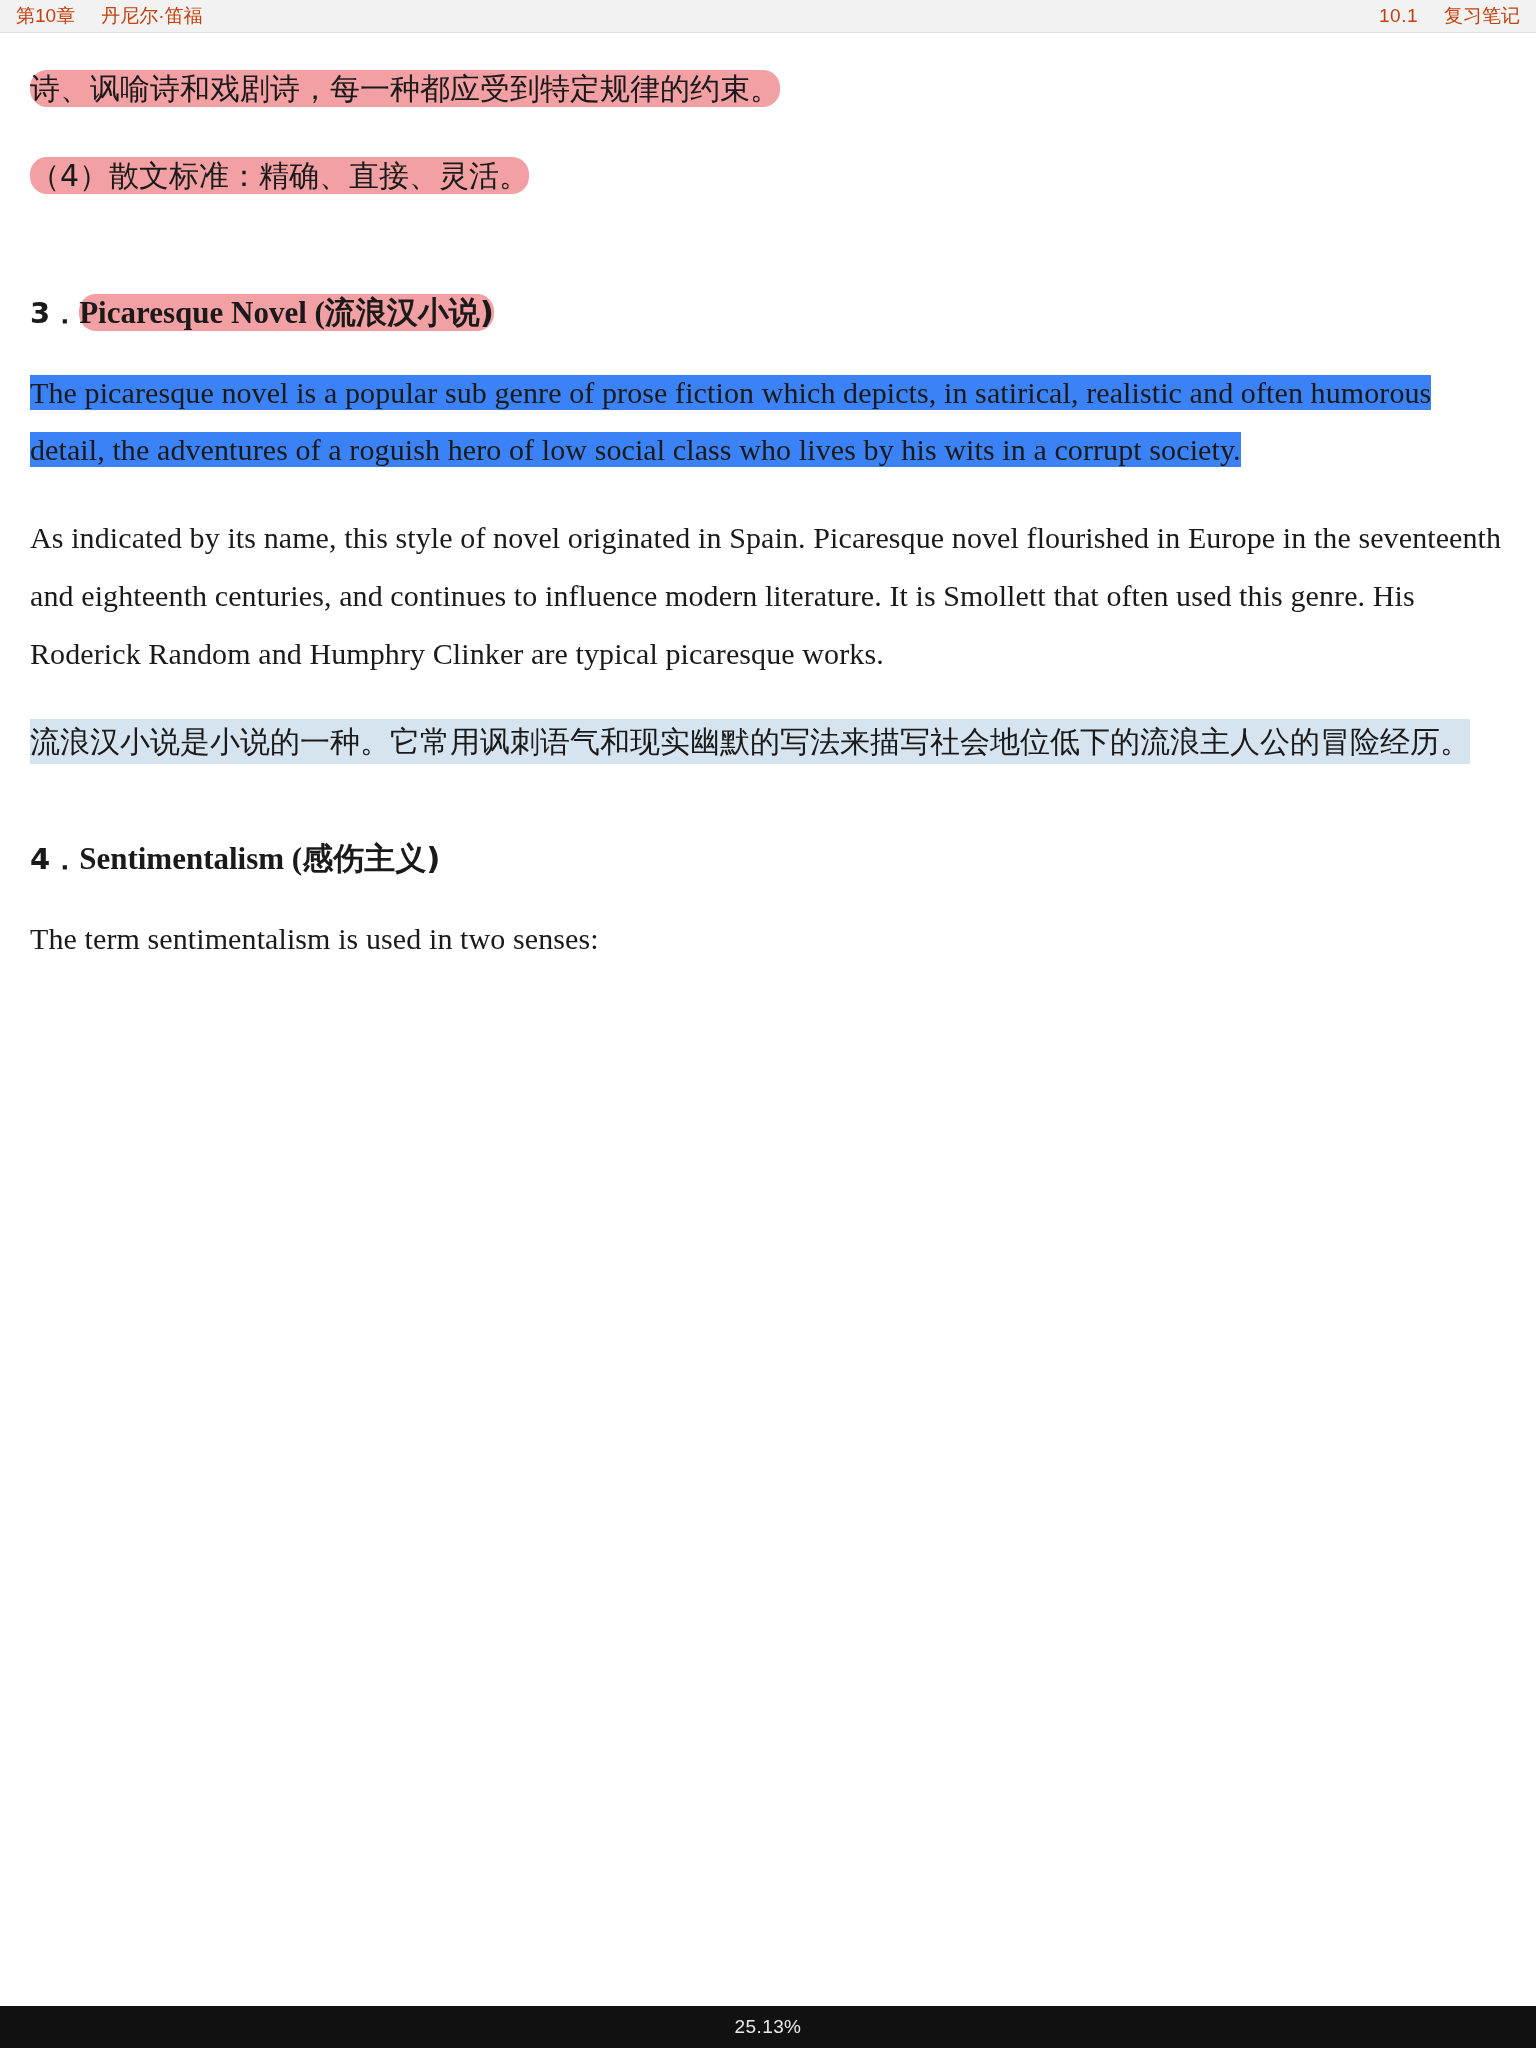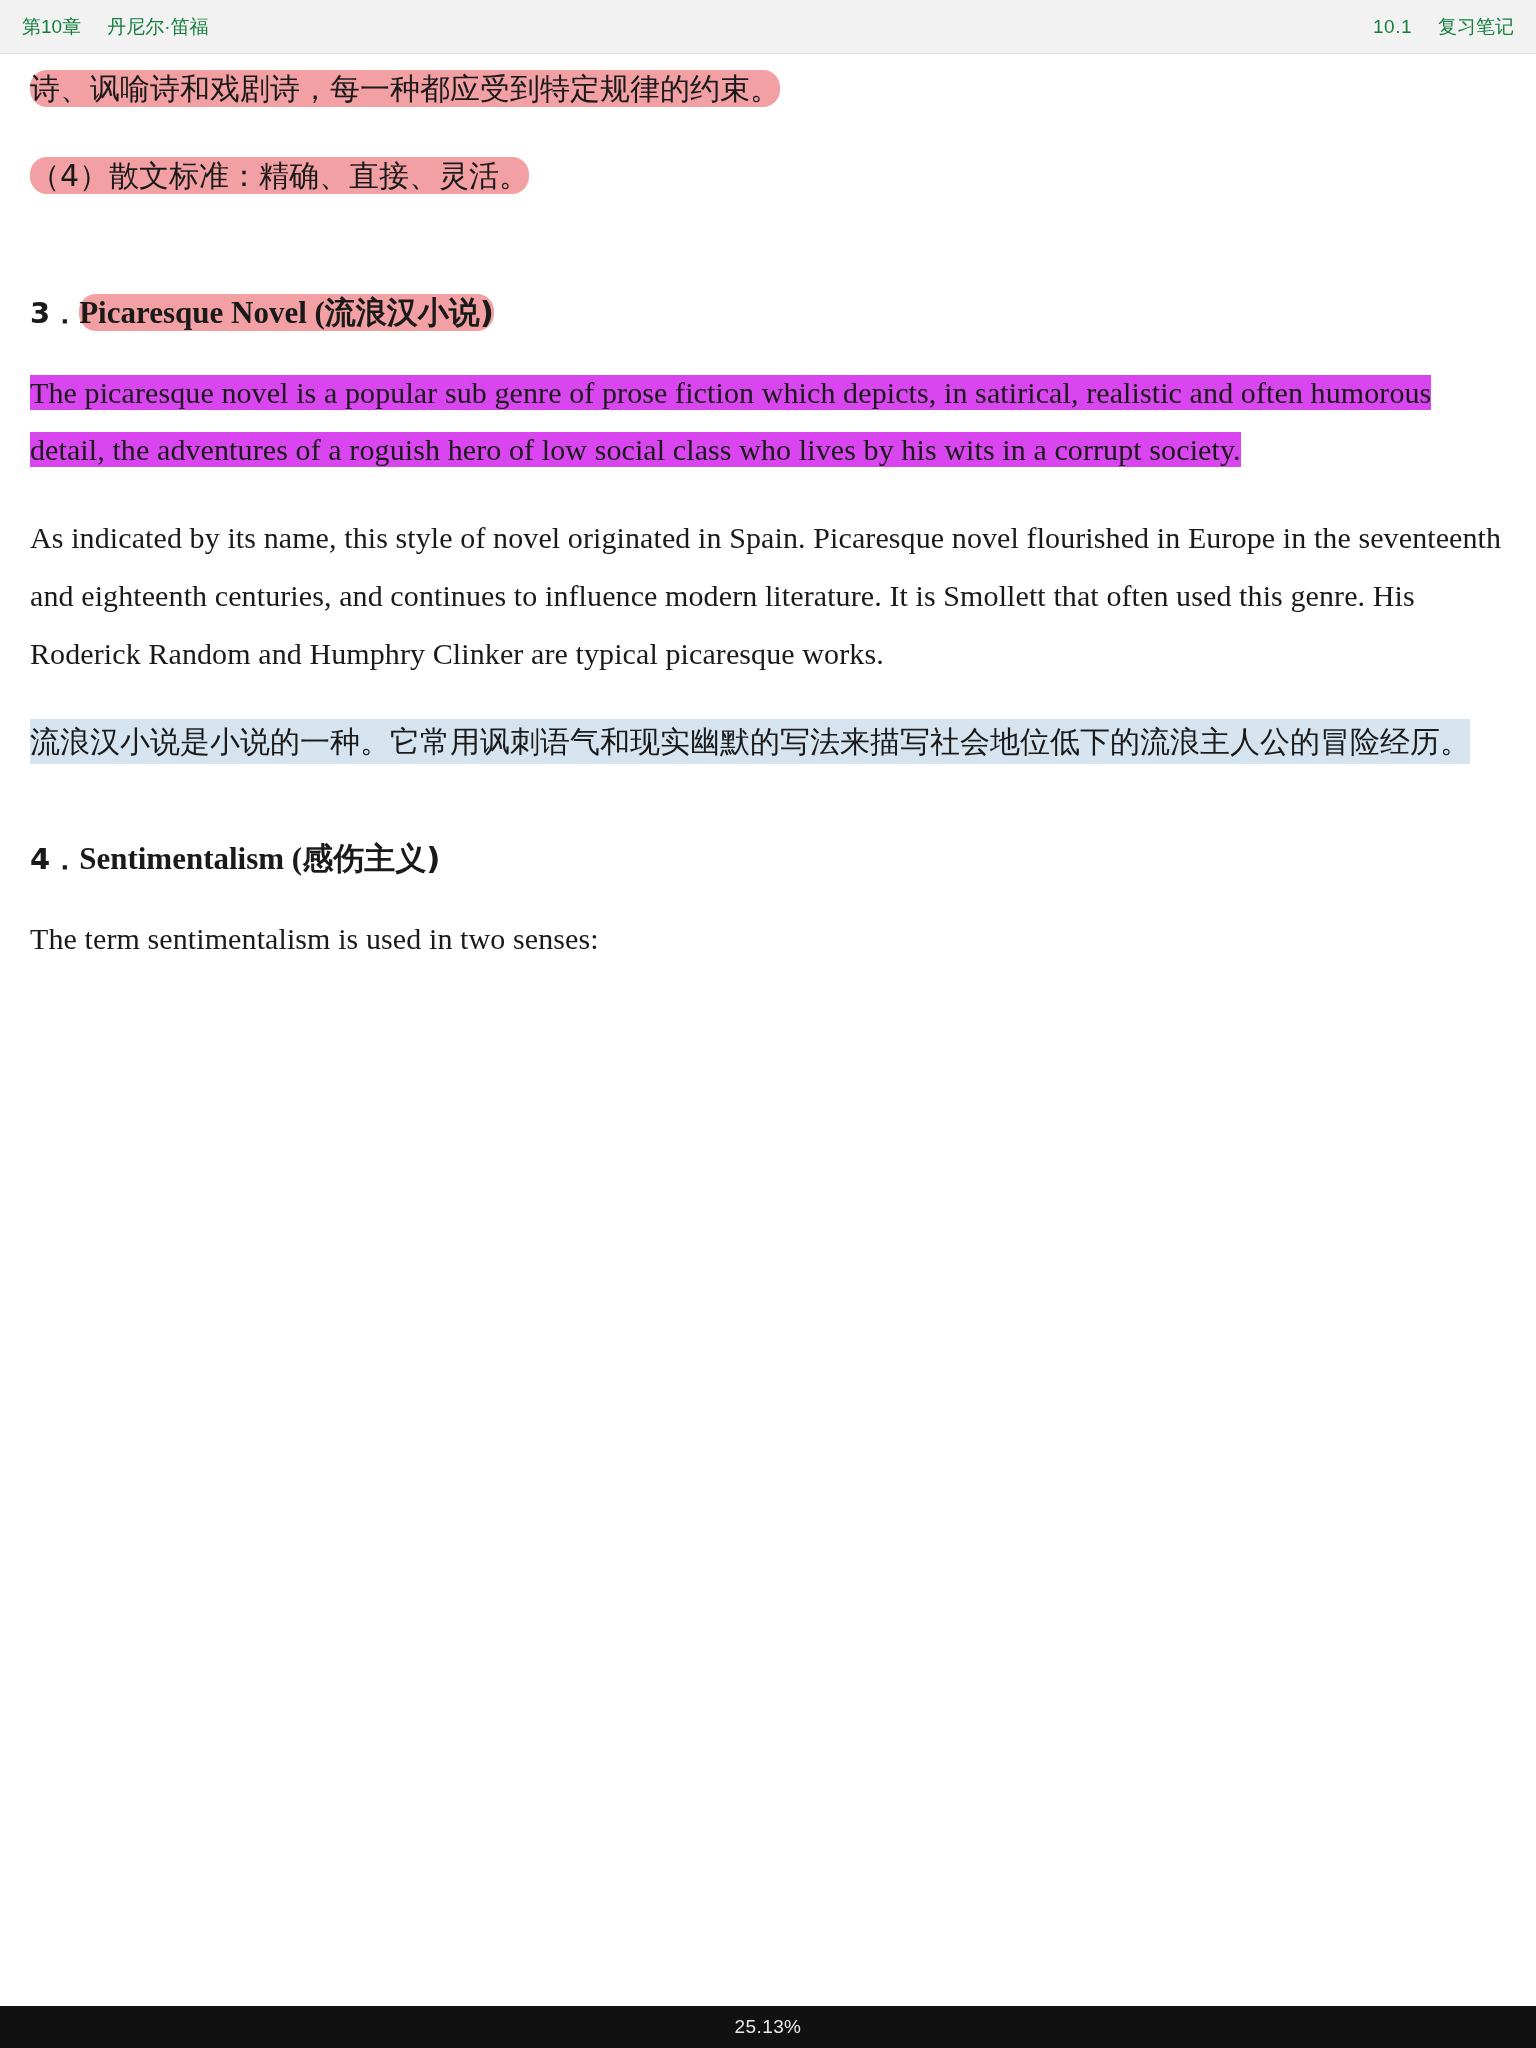--- a/index.html
+++ b/index.html
@@ -11,31 +11,31 @@
     width: 1536px;
     height: 2048px;
     position: relative;
     overflow: hidden;
     font-family: "Liberation Serif", serif;
     color: #1a1a1a;
   }
 
   
   #reader-header {
-    height: 54px;
+    height: 33px;
     background: #f2f2f2;
     border-bottom: 1px solid #e2e2e2;
     display: flex;
     align-items: center;
     justify-content: space-between;
-    padding: 0 22px;
+    padding: 0 16px;
     box-sizing: border-box;
     font-family: "Liberation Sans", sans-serif;
     font-size: 19px;
-    color: #15803d;
+    color: #c2410c;
   }
   #reader-header .left,
   #reader-header .right {
     display: flex;
     align-items: baseline;
     gap: 26px;
     white-space: nowrap;
   }
   #reader-header .sec-num {
     letter-spacing: 0.5px;
@@ -74,21 +74,21 @@
   }
 
   .hl-pink {
     background: #f2a0a4;
     box-decoration-break: clone;
     -webkit-box-decoration-break: clone;
     padding: 1px 0;
     border-radius: 17px;
   }
   .hl-pink-soft {
-    background: #d946ef;
+    background: #3b82f6;
     box-decoration-break: clone;
     -webkit-box-decoration-break: clone;
     padding: 1px 0;
     text-align: right;
   }
   .hl-blue {
     background: #d6e4f0;
     box-decoration-break: clone;
     -webkit-box-decoration-break: clone;
     padding: 5px 0;

